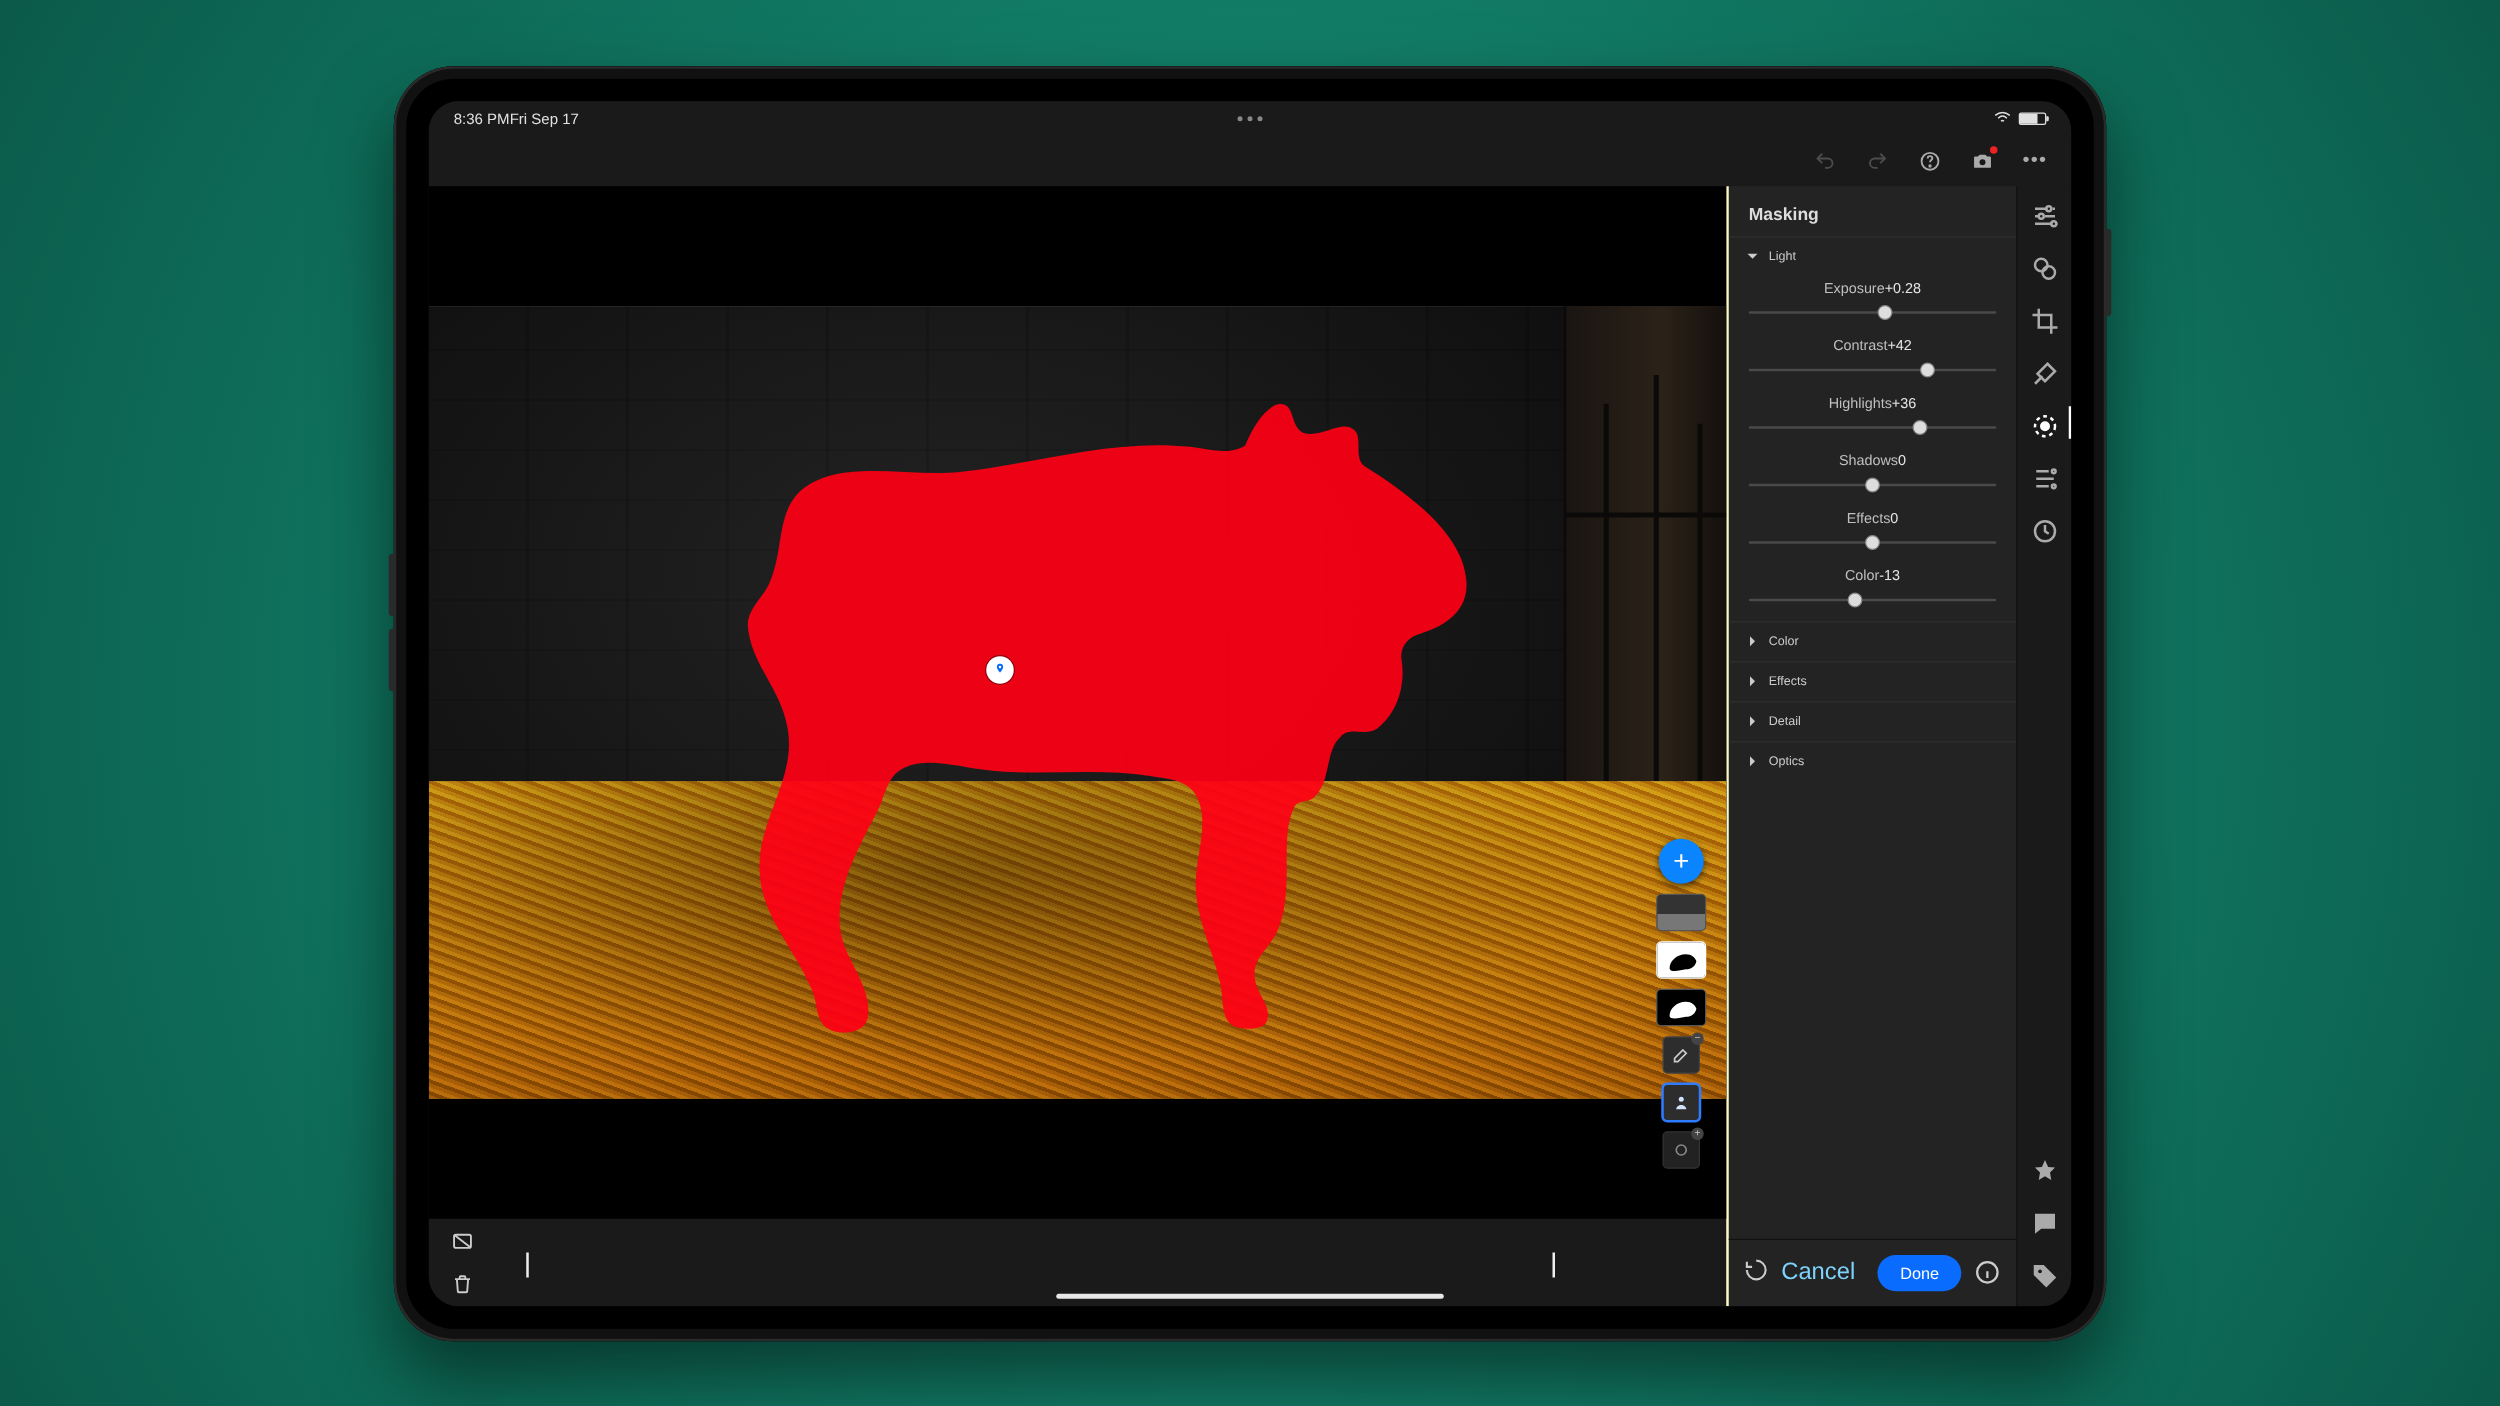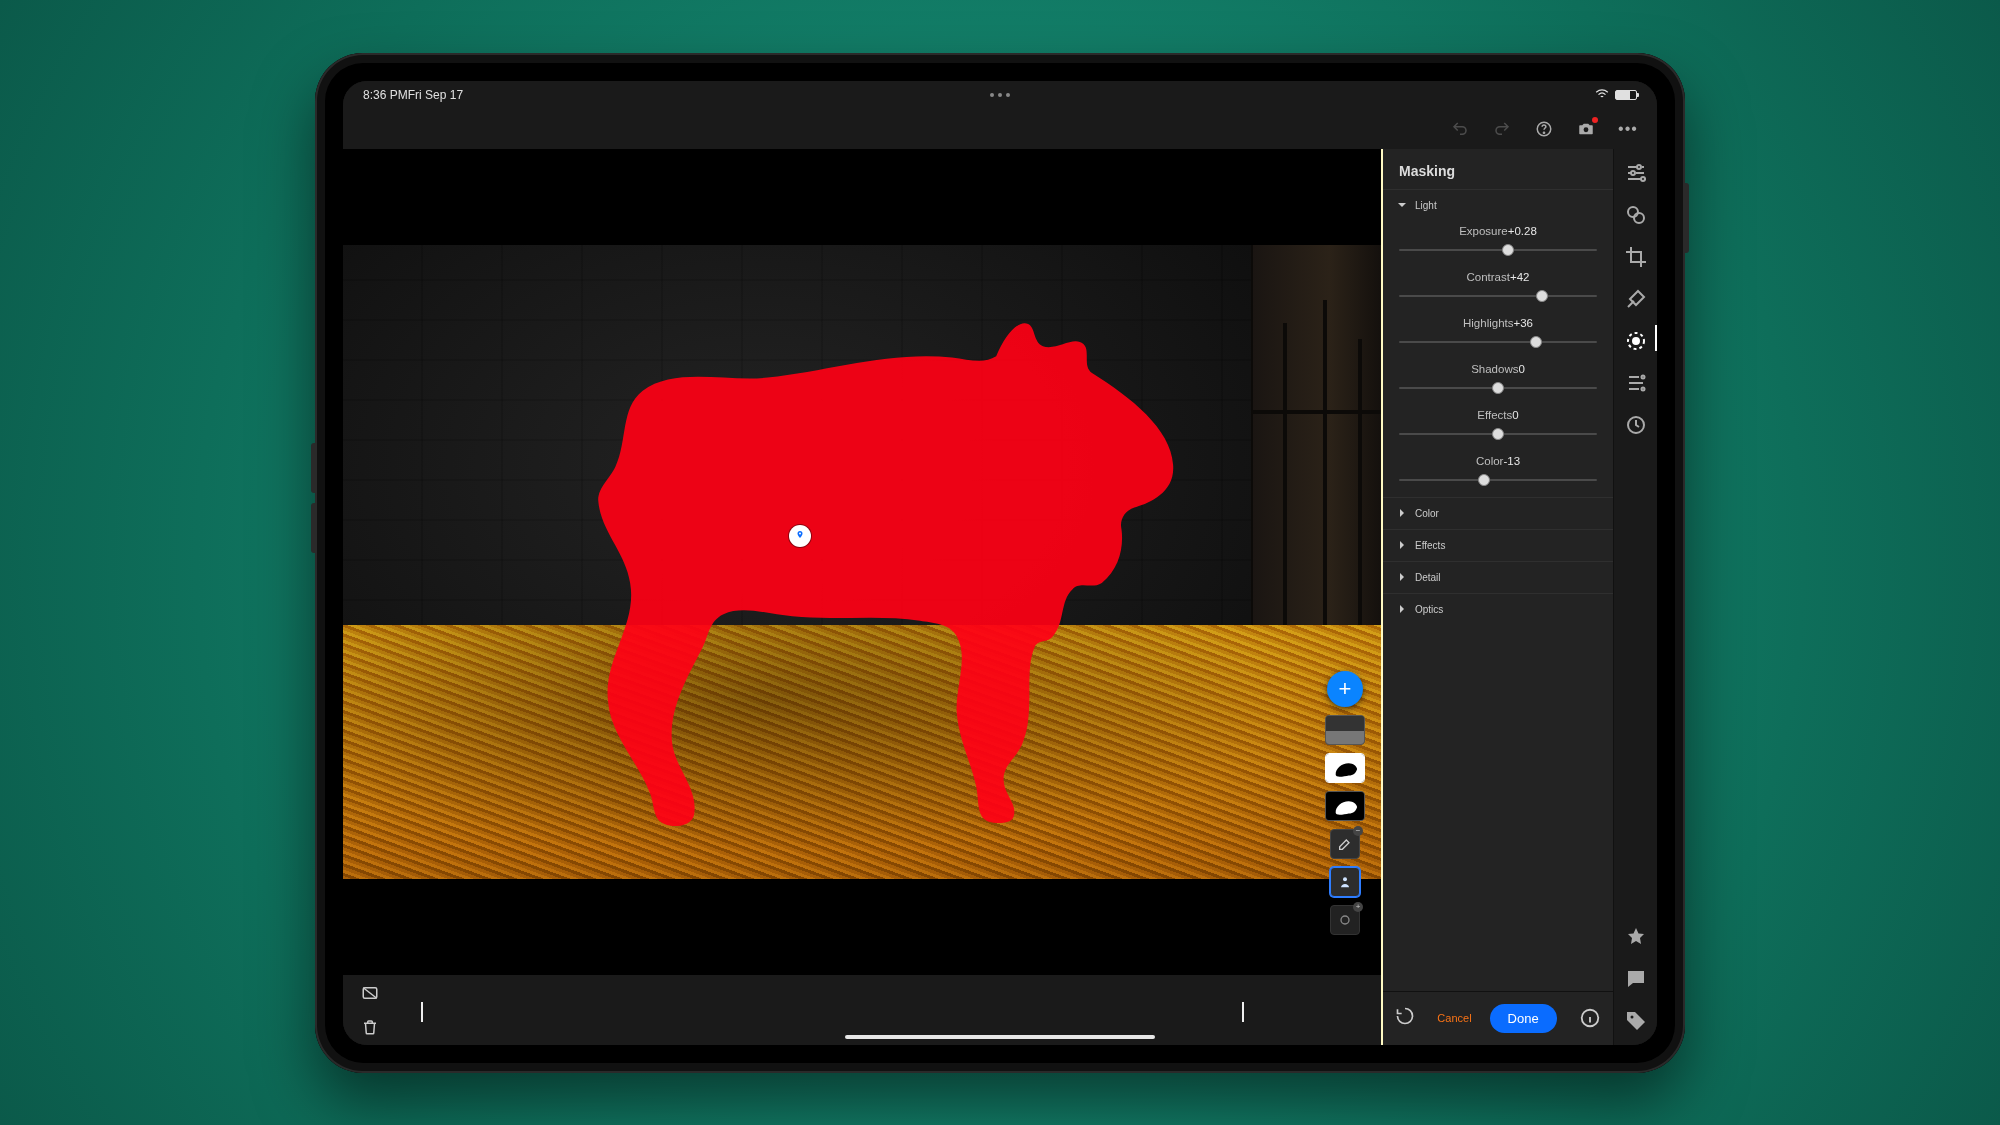--- a/index.html
+++ b/index.html
@@ -153,21 +153,21 @@
     position:relative; height:18px; margin-top:4px;
   }
   .slider-track .line{position:absolute; left:0; right:0; top:50%; height:2px; background:#4a4a4a; transform:translateY(-50%); border-radius:1px;}
   .slider-track .knob{position:absolute; top:50%; width:12px; height:12px; background:#ddd; border-radius:50%; transform:translate(-50%,-50%); border:1px solid #888; cursor:pointer;}
   .panel-footer {
     height:54px; flex:none; border-top:1px solid #111;
     display:flex; align-items:center; justify-content:space-between; padding:0 12px; gap:10px;
   }
   .pf-left svg{width:20px;height:20px;color:#ccc;}
   .pf-center{display:flex; align-items:center; gap:18px;}
-  .cancel-btn{color:#f97316; font-size:11px; cursor:pointer; background:none;border:none;text-align:right;}
+  .cancel-btn{color:#7dd3fc; font-size:19px; cursor:pointer; background:none;border:none;text-align:right;}
   .done-btn{background:#0a6cff; color:#fff; font-size:13px; padding:7px 18px; border:none; border-radius:20px; cursor:pointer;}
   .info-btn{width:22px;height:22px;color:#ccc;cursor:pointer;}
   
   .tool-rail {
     width:44px; flex:none; background:#1a1a1a; border-left:1px solid #111;
     display:flex; flex-direction:column; align-items:center; padding:12px 0; gap:18px;
     position:relative;
   }
   .tool-rail .rail-icon{width:24px;height:24px;color:#aaa;cursor:pointer;display:flex;align-items:center;justify-content:center;}
   .tool-rail .rail-icon.active{color:#fff;}

